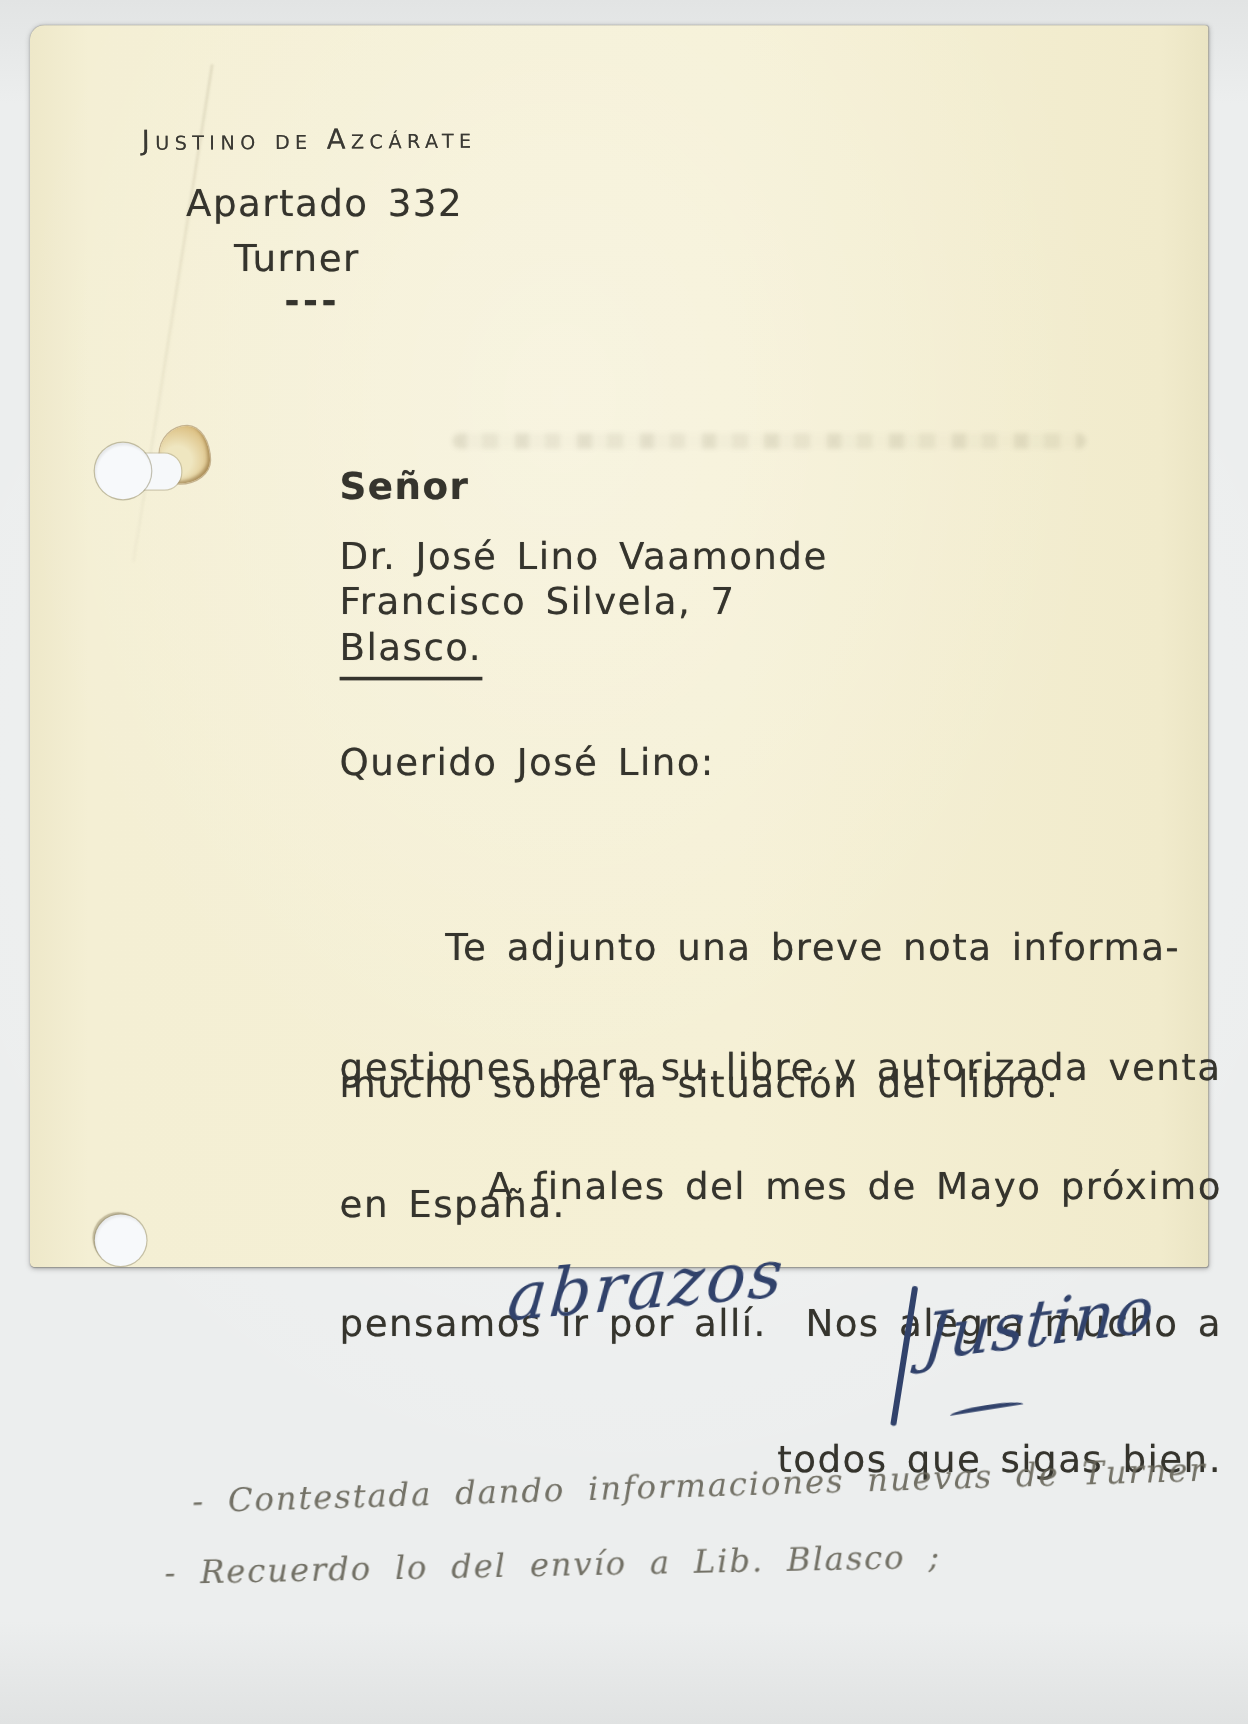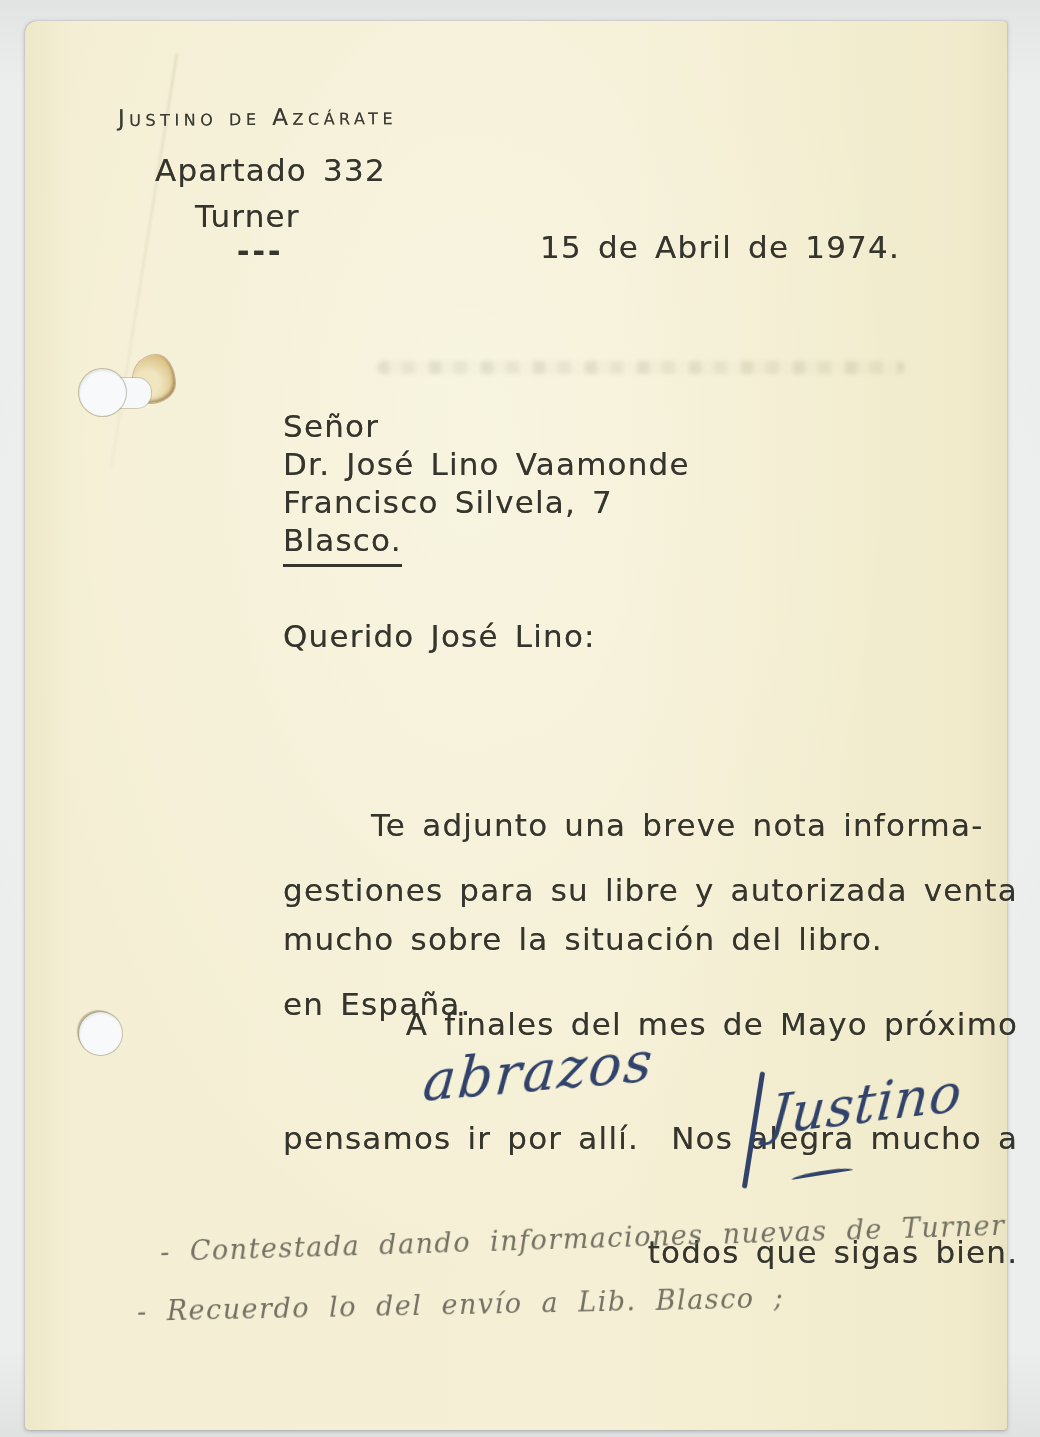--- a/index.html
+++ b/index.html
@@ -10,21 +10,21 @@
     background:
       radial-gradient(circle at 50% 45%, rgba(255,255,255,0.35), transparent 65%),
       linear-gradient(180deg, #e2e4e4 0%, #eceeee 6%, #eceeee 94%, #e0e2e2 100%),
       #e8e9e9;
     font-family: "DejaVu Sans", "Liberation Sans", sans-serif;
   }
 
   
   .paper {
     position: absolute; left: 25px; top: 21px;
-    width: 982px; height: 1409px;
+    width: 982px; height: 1035px;
     border-radius: 12px 3px 3px 4px;
     background:
       radial-gradient(ellipse at 45% 30%, rgba(255,255,255,0.28), transparent 60%),
       linear-gradient(90deg, #eee8c9 0%, #f4efd4 5%, #f5f0d5 60%, #f1ebcc 96%, #eae4c3 100%),
       linear-gradient(180deg, #f5f1d8 0%, #f3eecf 55%, #eee8c7 100%),
       #f3eecf;
     box-shadow: 0 1px 4px rgba(60,60,60,0.35), 0 0 1px rgba(80,80,80,0.5);
   }
 
   
@@ -32,21 +32,21 @@
     position: absolute;
     color: #35342d;
     font-size: 31px;
     letter-spacing: 1.2px;
     word-spacing: 5px;
     line-height: 38px;
     white-space: pre;
     text-shadow: 0 0 0.6px rgba(53,52,45,0.55);
   }
   .t-line { white-space: pre; }
-  .indent { padding-left: 88px; margin-top: 35px; }
+  .indent { padding-left: 88px; }
 
   .letterhead-name {
     position: absolute; left: 93px; top: 83px;
     font-variant-caps: small-caps;
     font-size: 23px; letter-spacing: 4.5px;
     color: #3a3933;
     text-shadow: 0 0 0.5px rgba(58,57,51,0.6);
     transform: rotate(-0.4deg);
   }
   .divider-dashes { font-weight: bold; letter-spacing: 3px; font-size: 30px; }
@@ -166,31 +166,30 @@
 
 <div class="paper">
 
   <div class="crease"></div>
 
   <div class="letterhead-name">Justino de Azcárate</div>
   <div class="tw" style="left:130px; top:130px;">Apartado 332</div>
   <div class="tw" style="left:170px; top:176px;">Turner</div>
   <div class="tw divider-dashes" style="left:212px; top:212px;">---</div>
 
-  <div class="tw" style="left:515px; top:207px;">15 de Abril de 1974.</div>
 
   <div class="bleed-band"></div>
 
   <div class="tear-blob"></div>
   <div class="hole-top-ext"></div>
   <div class="hole hole-top"></div>
   <div class="hole hole-bottom"></div>
 
   <div>
-    <div class="tw" style="left:258px; top:386px;">Señor</div>
+    <div class="tw" style="left:258px; top:366px;font-weight:bold;">Señor</div>
     <div class="tw" style="left:258px; top:424px;">Dr. José Lino Vaamonde</div>
     <div class="tw" style="left:258px; top:462px;">Francisco Silvela, 7</div>
     <div class="tw" style="left:258px; top:500px;"><span class="underlined">Blasco.</span></div>
   </div>
 
   <div class="tw" style="left:258px; top:596px;">Querido José Lino:</div>
 
   <div class="tw" style="left:258px; top:674px;">
     <div class="t-line indent">Te adjunto una breve nota informa-</div>
     <div class="t-line">mucho sobre la situación del libro.</div>

